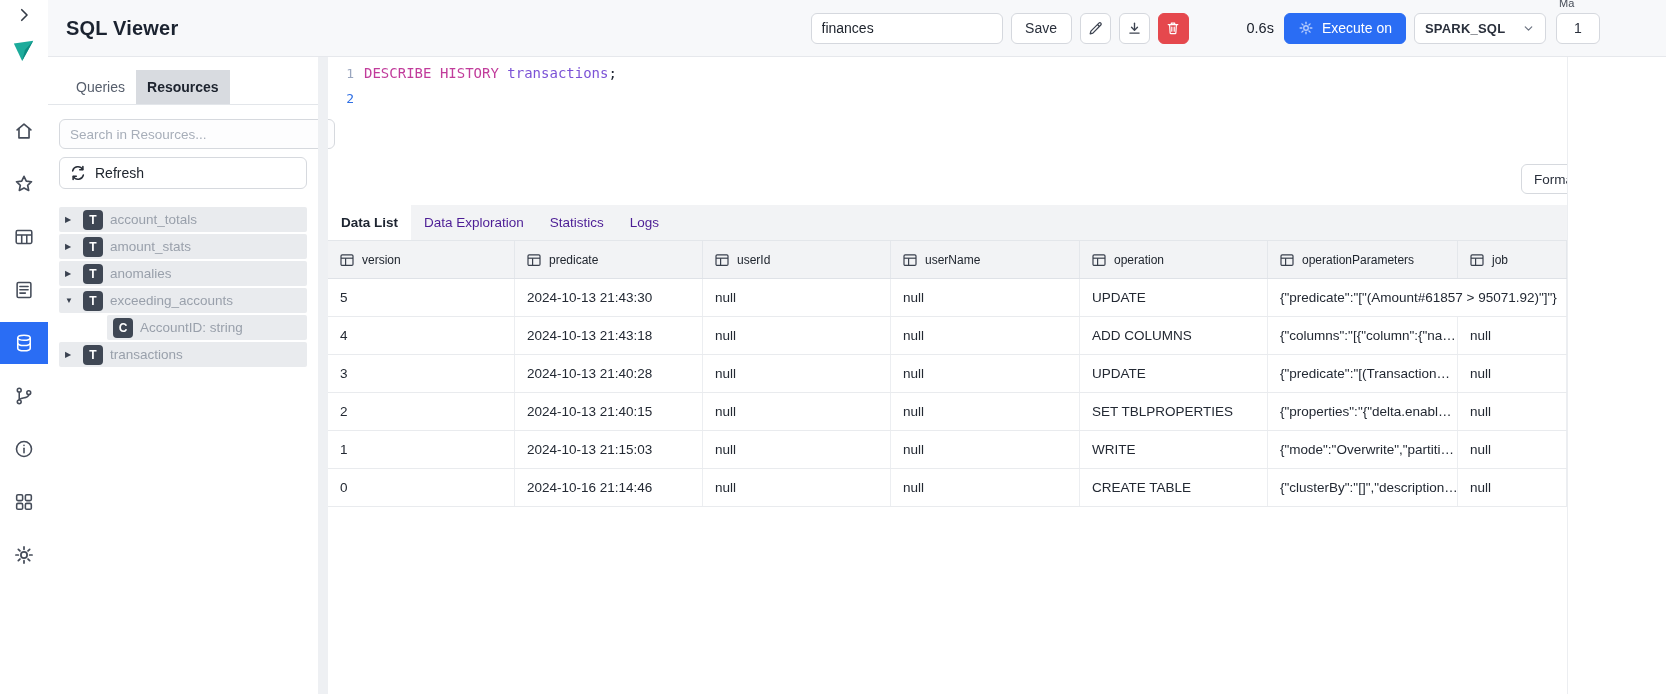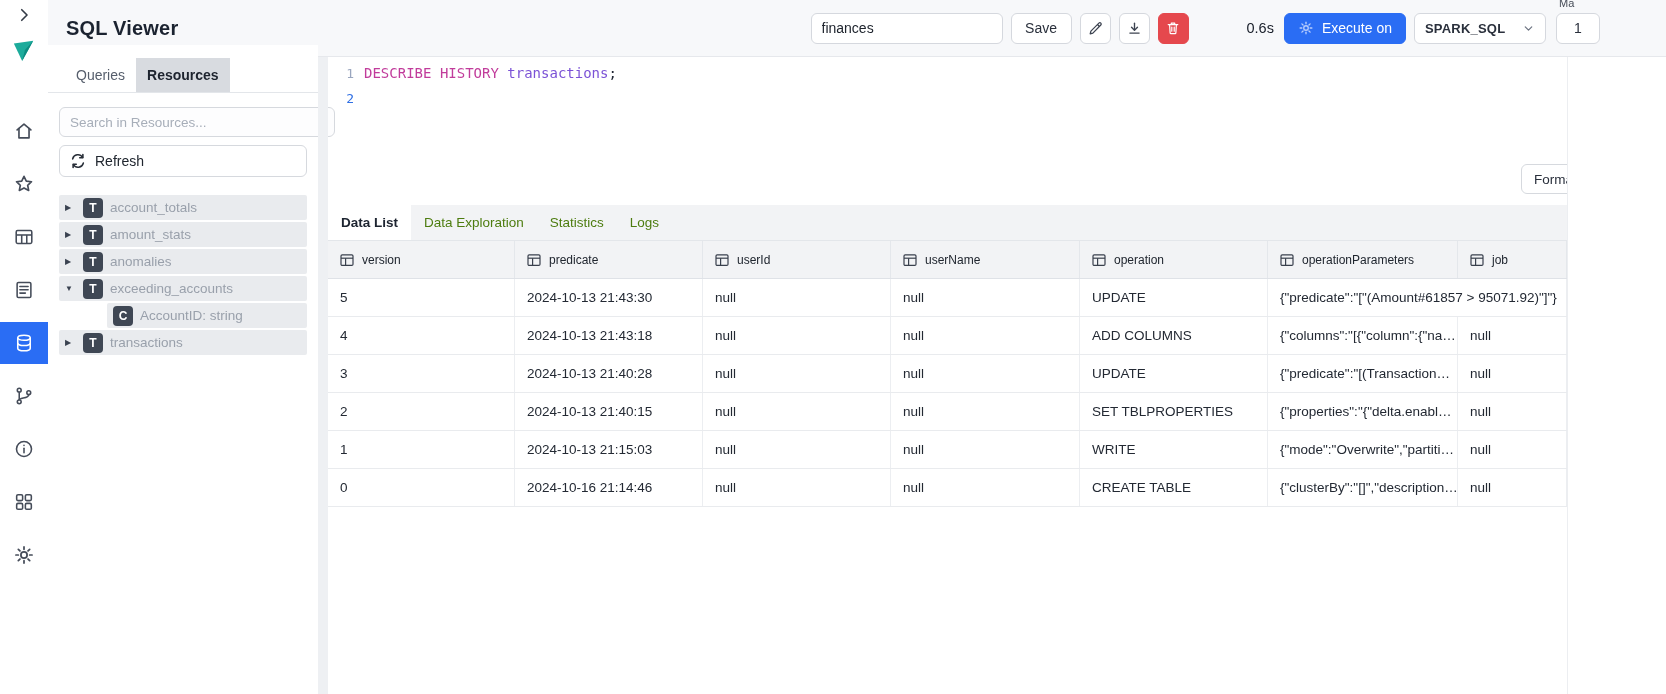--- a/index.html
+++ b/index.html
@@ -36,21 +36,21 @@
   .btn-danger { background:#e5484d; border-color:#e5484d; }
   .duration { margin-left:58px; font-size:14.5px; font-weight:500; color:#171d28; }
   .btn-primary { margin-left:10px; background:#2a6df4; border-color:#2a6df4; color:#fff;
                  padding:0 13px; gap:8px; font-weight:500; }
   .btn-select { margin-left:8px; width:132px; padding:0 10px; justify-content:space-between;
                 font-size:13px; font-weight:600; letter-spacing:.2px; }
   .btn-partial { margin-left:10px; width:44px; }
   .corner-text { position:absolute; top:-3px; left:1559px; font-size:11px; color:#464c57; }
 
   
-  .sidebar { position:absolute; left:48px; top:45px; width:270px; bottom:0; background:#fff; z-index:2; }
+  .sidebar { position:absolute; left:48px; top:57px; width:270px; bottom:0; background:#fff; z-index:2; }
   .side-tabs { display:flex; align-items:flex-end; height:48px; border-bottom:1px solid #e3e6ea;
                padding-left:17px; }
   .side-tab { padding:0 11px; height:34px; line-height:34px; font-size:14px; color:#565e6c; cursor:pointer; }
   .side-tab.active { background:#d8dbe0; color:#1d232e; font-weight:700;margin-top:12px; }
   .search-input { display:block; margin:14px 11px 0; width:276px; height:30px; border:1px solid #d6d9de;
                   border-radius:6px; background:#fdfdfe; padding:0 10px; font-size:13.5px; color:#3a4150;
                   font-family:inherit; }
   .search-input::placeholder { color:#a7aeb9; }
   .refresh-btn { margin:8px 11px 0; width:248px; height:32px; border:1px solid #d6d9de; border-radius:6px;
                  background:#fff; display:flex; align-items:center; gap:8px; padding:0 9px; font-size:14px;
@@ -83,21 +83,21 @@
   .tok-ident { color:#7b52d6; }
   .tok-plain { color:#202634; }
   .format-btn { position:absolute; top:107px; left:1193px; height:30px; width:72px;
                 border:1px solid #d6d9de; background:#fff; border-radius:6px; font-size:13.5px;
                 color:#2a303c; font-family:inherit; text-align:left; padding:0 12px; cursor:pointer; }
 
   
   .results { position:relative; --cols:187px 188px 188px 189px 188px 190px minmax(0,1fr); }
   .result-tabs { display:flex; align-items:stretch; height:36px; background:#f2f3f5;
                  border-bottom:1px solid #e3e6ea; }
-  .result-tab { padding:0 13px; display:flex; align-items:center; font-size:13.5px; color:#4d7c0f;
+  .result-tab { padding:0 13px; display:flex; align-items:center; font-size:13.5px; color:#4c1d95;
                 cursor:pointer; }
   .result-tab.active { background:#fff; color:#1d2430; font-weight:700; }
   .t-header { display:grid; grid-template-columns:var(--cols); height:38px; background:#f2f3f5;
               border-bottom:1px solid #dfe2e7; }
   .th { display:flex; align-items:center; gap:8px; padding-left:12px; font-size:12px; font-weight:500;
         color:#20262f; border-right:1px solid #e4e7eb; overflow:hidden; white-space:nowrap; }
   .tr { display:grid; grid-template-columns:var(--cols); height:38px; background:#fff;
         border-bottom:1px solid #e9ebee; }
   .td { display:flex; align-items:center; padding-left:12px; font-size:13.5px; color:#232933;
         border-right:1px solid #eceef1; overflow:hidden; white-space:nowrap; }

